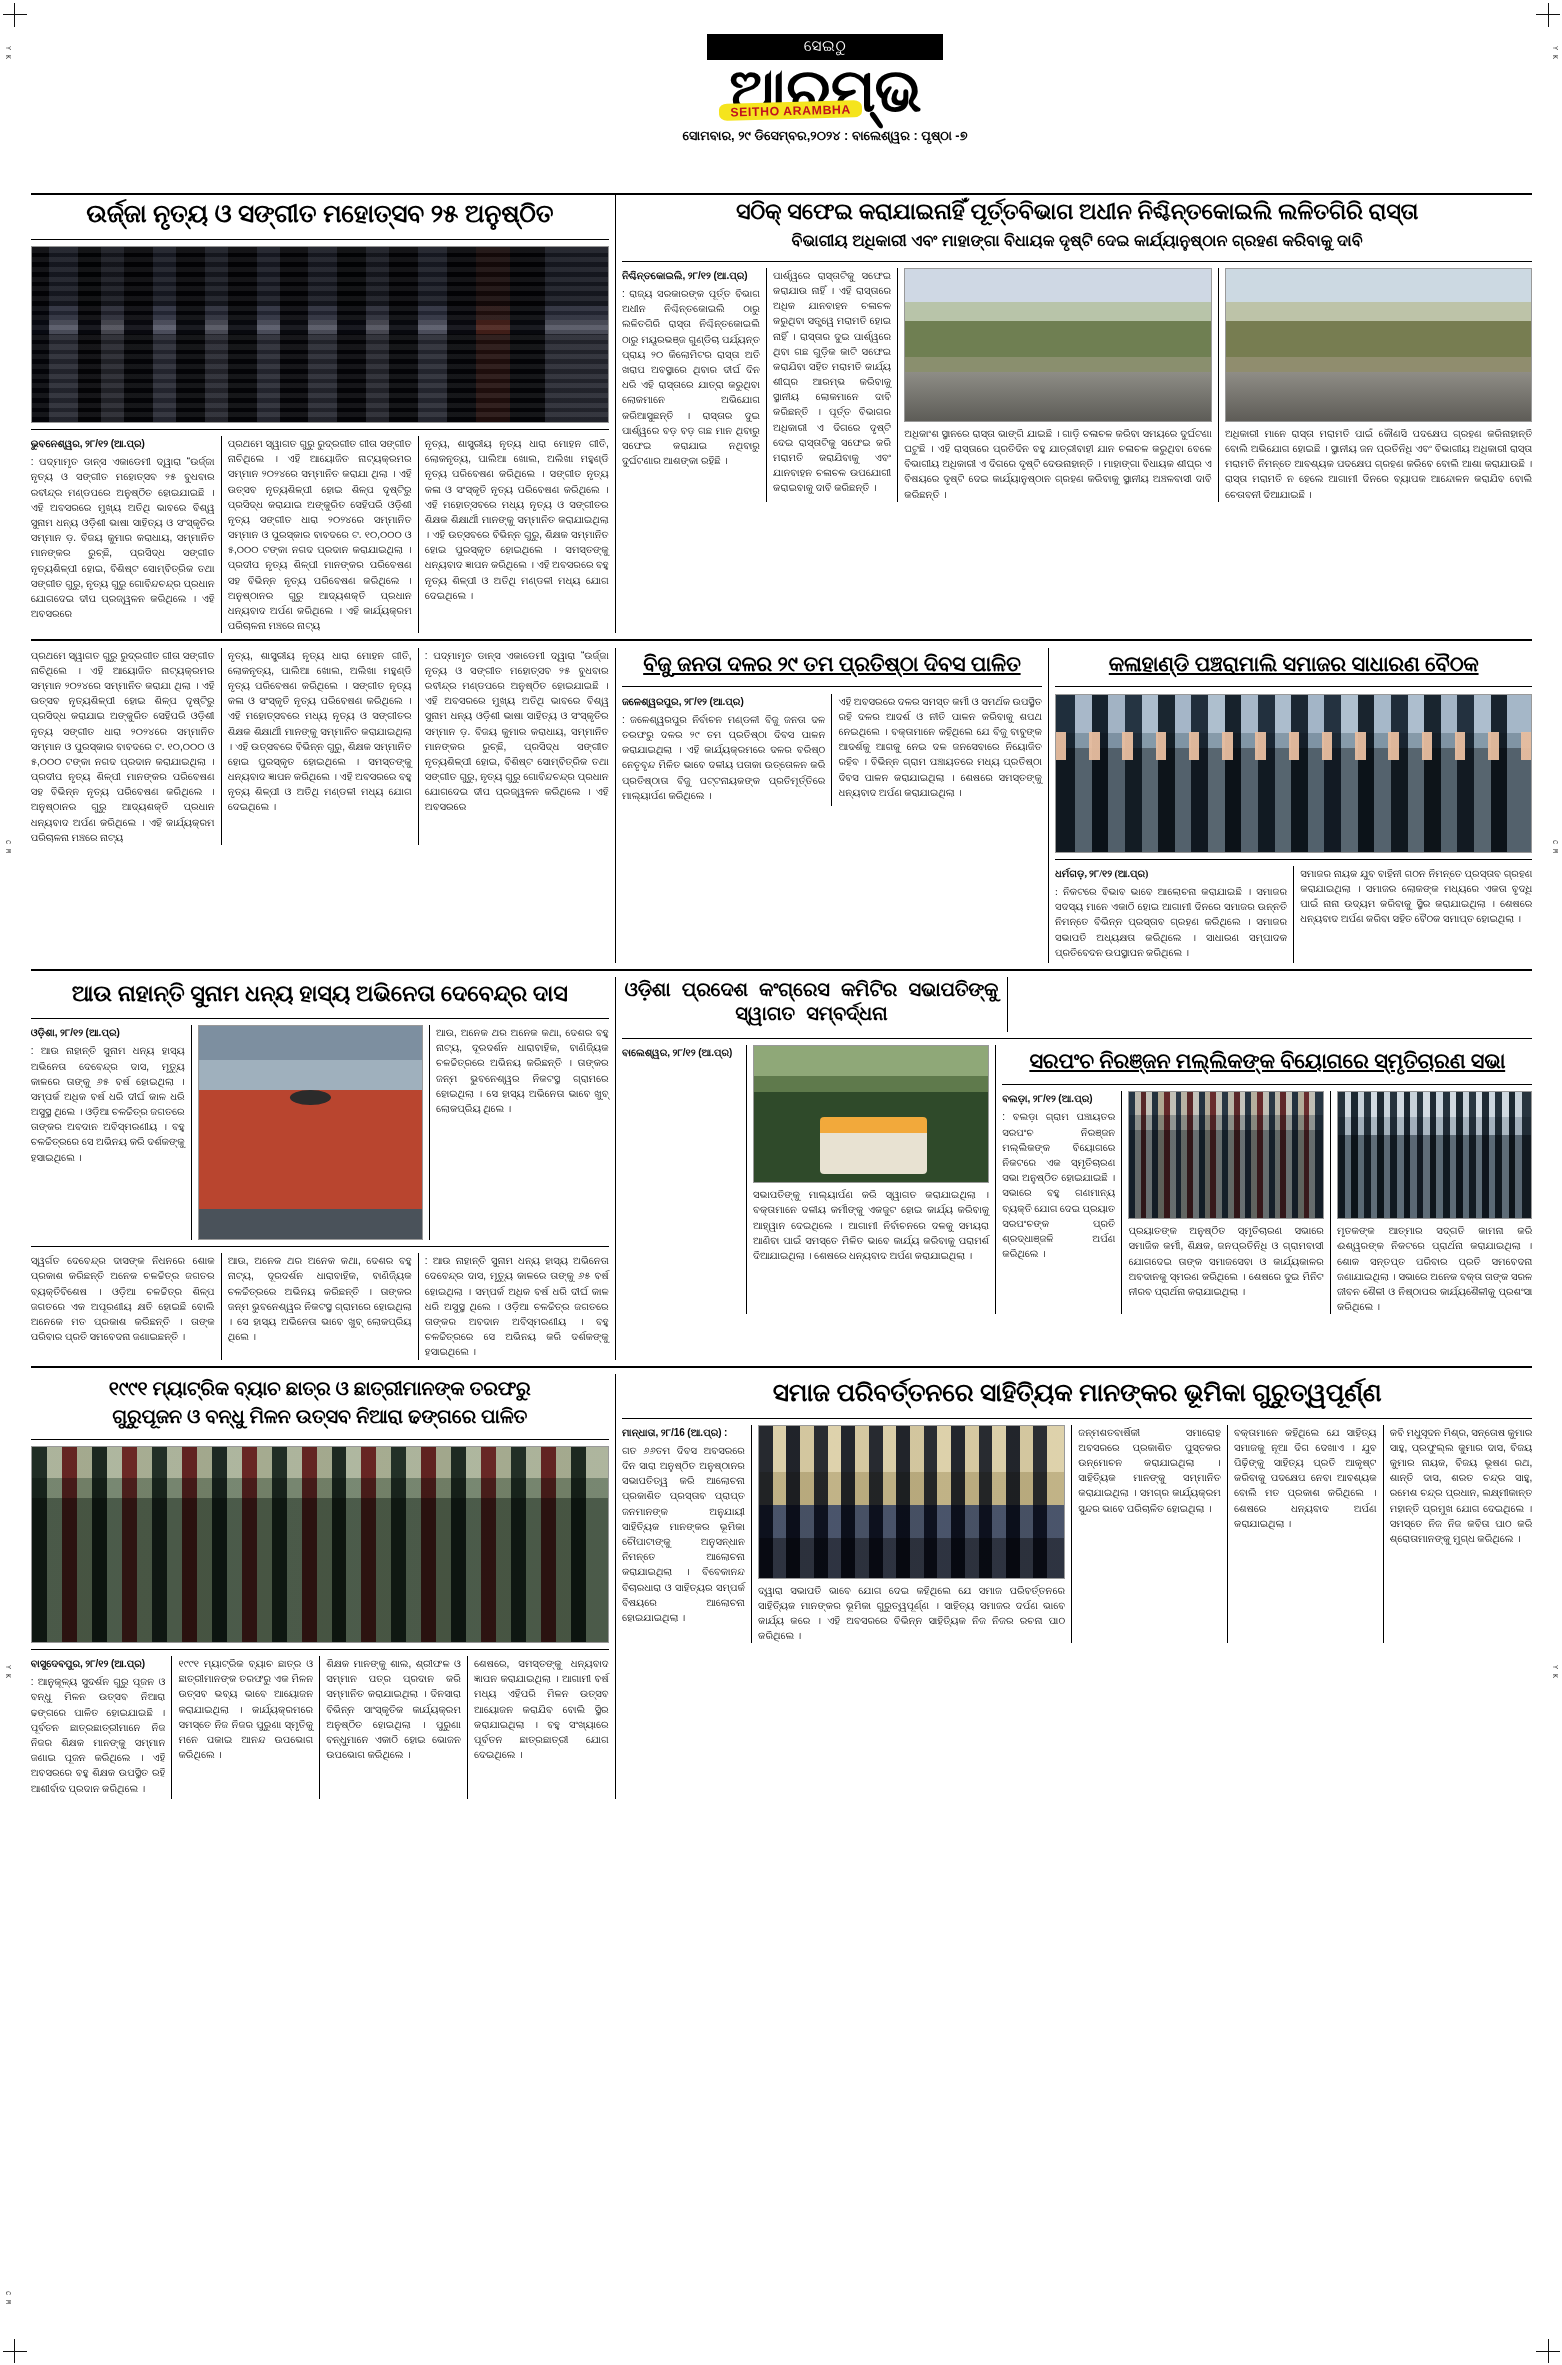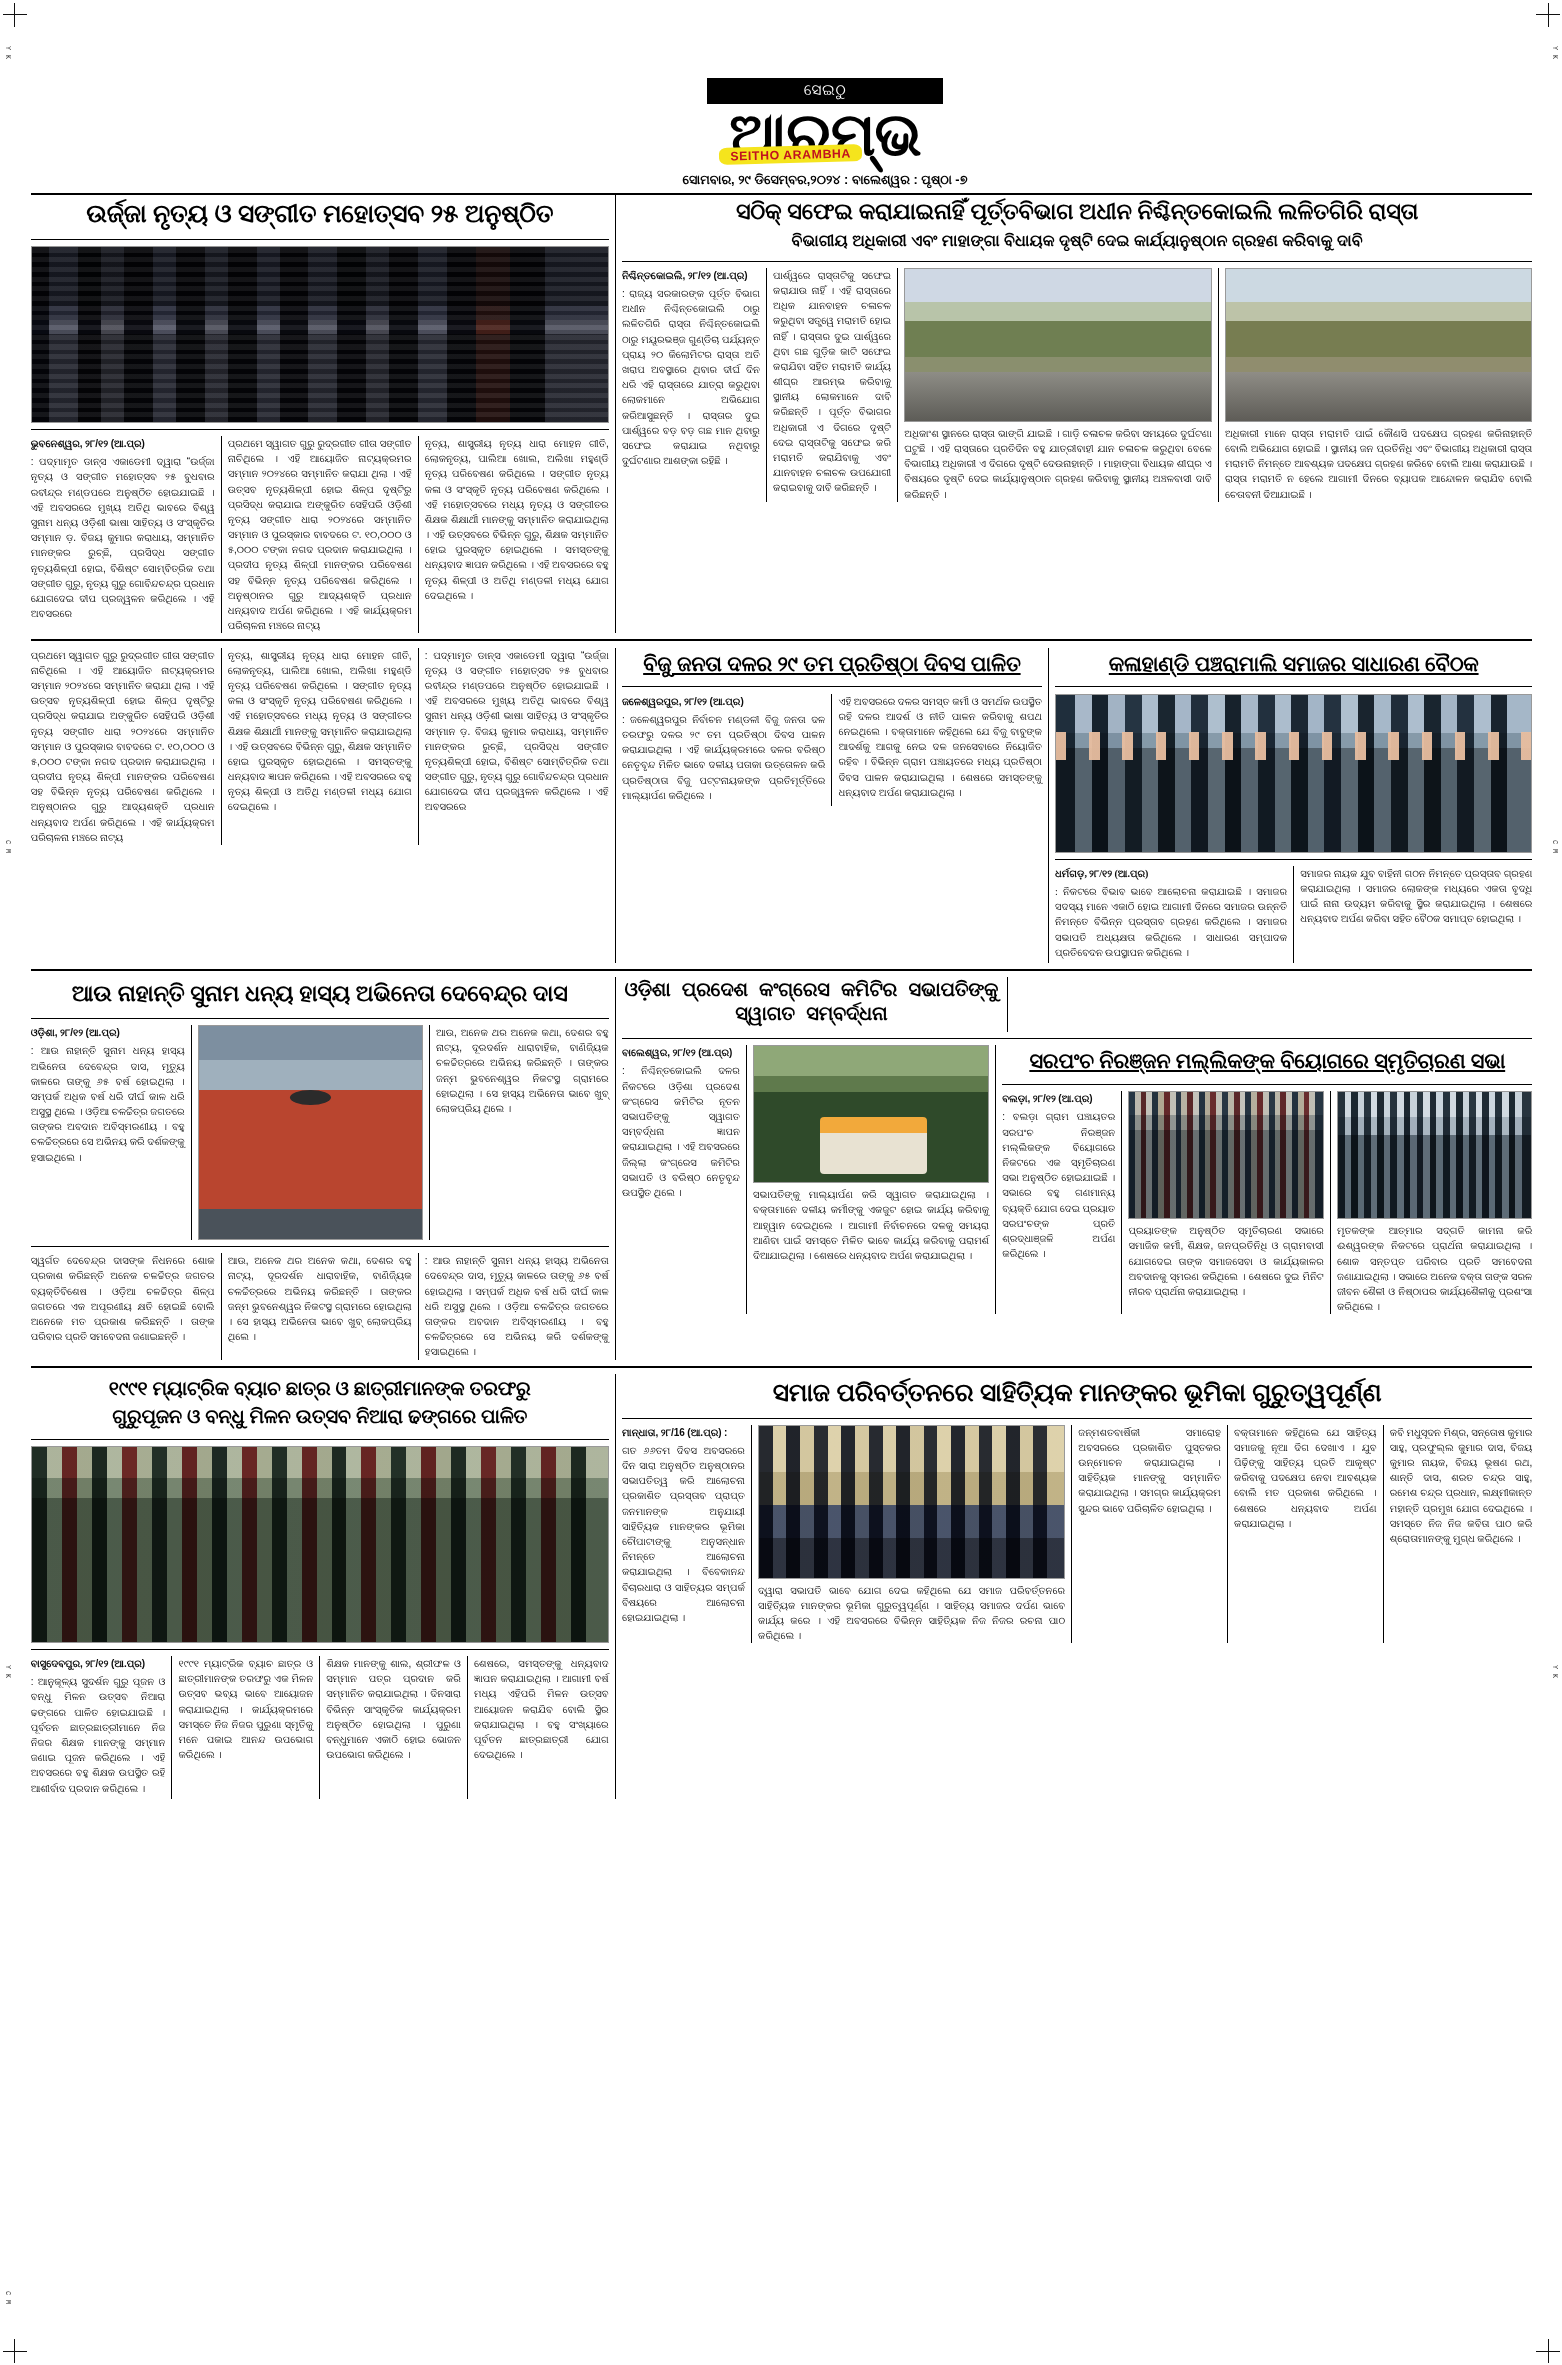--- a/index.html
+++ b/index.html
@@ -34,21 +34,21 @@
   .sm-4 { left:4.1px; bottom:61px; }
   .sm-r1 { right:4.1px; top:46px; }
   .sm-r2 { right:4.1px; top:840px; }
   .sm-r3 { right:4.1px; top:1665px; }
 
   
   .masthead {
     position:relative;
     height: 154px;
     margin: 20.5px 17.4px 0 17.4px;
-    display:flex; align-items:flex-end;
+    display:flex; align-items:flex-start;
   }
   .mast-photo { flex: 0 0 auto; overflow:hidden; position:relative; }
   .mast-photo.left  { width: 604px; }
   .mast-photo.right { width: 517px; }
   .mast-center { flex:1 1 auto; display:flex; flex-direction:column;
       align-items:center; justify-content:flex-start; background:#fff; z-index:3;}
 
   .logo-wrap { position:relative; width:236px; text-align:center; }
   .logo-top {
     background:#000; color:#fff; font-size:15.4px; line-height:1.35;
@@ -455,21 +455,20 @@
             <div style="flex:0 0 379px;font-family:Liberation Mono, monospace;">
               <div class="hl hl-md">ଓଡ଼ିଶା ପ୍ରଦେଶ କଂଗ୍ରେସ କମିଟିର ସଭାପତିଙ୍କୁ ସ୍ୱାଗତ ସମ୍ବର୍ଦ୍ଧନା</div>
             </div>
             <div class="vrule"></div>
             <div style="flex:1;"></div>
           </div>
           <div class="hrule"></div>
           <div class="row" style="align-items:flex-start;">
             <div class="body" style="flex:0 0 118px;">
               <p><b>ବାଲେଶ୍ୱର, ୨୮/୧୨ (ଆ.ପ୍ର)</b></p>
-              <p>: ନିଶ୍ଚିନ୍ତକୋଇଲି ଦଳର ନିକଟରେ ଓଡ଼ିଶା ପ୍ରଦେଶ କଂଗ୍ରେସ କମିଟିର ନୂତନ ସଭାପତିଙ୍କୁ ସ୍ୱାଗତ ସମ୍ବର୍ଦ୍ଧନା ଜ୍ଞାପନ କରାଯାଇଥିଲା । ଏହି ଅବସରରେ ଜିଲ୍ଲା କଂଗ୍ରେସ କମିଟିର ସଭାପତି ଓ ବରିଷ୍ଠ ନେତୃବୃନ୍ଦ ଉପସ୍ଥିତ ଥିଲେ ।</p>
             </div>
             <div class="vrule"></div>
             <div style="flex:0 0 236px;">
               <div class="photo p-congress" style="height:138px;"></div>
               <div class="body" style="margin-top:4.1px;">ସଭାପତିଙ୍କୁ ମାଲ୍ୟାର୍ପଣ କରି ସ୍ୱାଗତ କରାଯାଇଥିଲା । ବକ୍ତାମାନେ ଦଳୀୟ କର୍ମୀଙ୍କୁ ଏକଜୁଟ ହୋଇ କାର୍ଯ୍ୟ କରିବାକୁ ଆହ୍ୱାନ ଦେଇଥିଲେ । ଆଗାମୀ ନିର୍ବାଚନରେ ଦଳକୁ ସମୟରା ଆଣିବା ପାଇଁ ସମସ୍ତେ ମିଳିତ ଭାବେ କାର୍ଯ୍ୟ କରିବାକୁ ପରାମର୍ଶ ଦିଆଯାଇଥିଲା । ଶେଷରେ ଧନ୍ୟବାଦ ଅର୍ପଣ କରାଯାଇଥିଲା ।</div>
             </div>
             <div class="vrule" style="background:#000;"></div>
 
             <div style="flex:1;">
               <div class="hl hl-sm">ସରପଂଚ ନିରଞ୍ଜନ ମଲ୍ଲିକଙ୍କ ବିୟୋଗରେ ସ୍ମୃତିଚାରଣ ସଭା</div>

